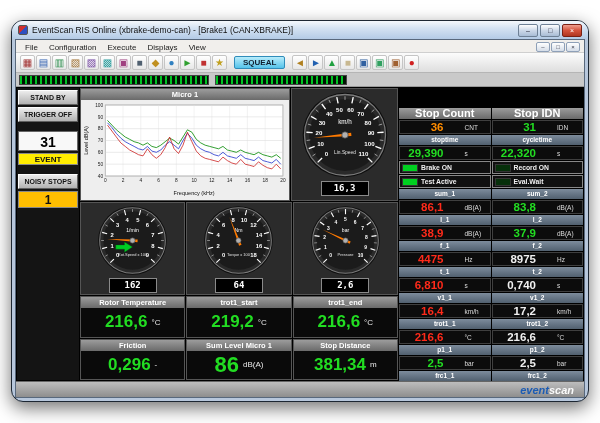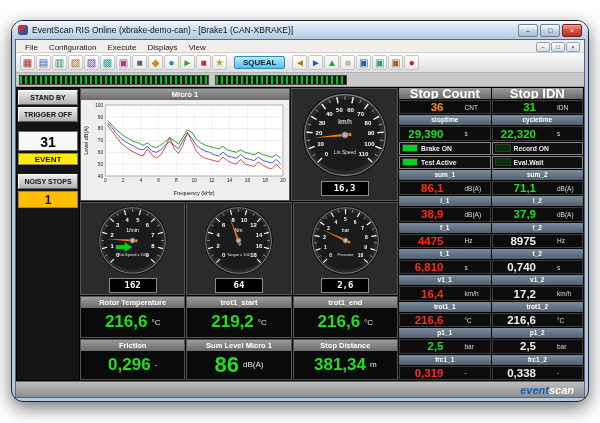--- a/index.html
+++ b/index.html
@@ -69,21 +69,21 @@
   .bbody{flex:1;display:flex;align-items:center;justify-content:center;gap:4px;background:#0a0a0a;}
   .bnum{color:#22dd22;font-size:17px;font-weight:bold;}
   .bbody.big .bnum{font-size:22px;}
   .bunit{color:#e8e8e8;font-size:8px;}
   
   .right-col{flex:1;display:flex;flex-direction:column;gap:1px;background:#000;}
   .rrow{display:flex;gap:1px;flex:0 0 auto;}
   .rrow-value{flex:1 1 auto;min-height:14px;}
   .cell{flex:1;overflow:hidden;}
   .hdrcell{height:11px;line-height:11px;background:linear-gradient(#9c9c9c,#6a6a6a);color:#fff;
-    font-size:13px;font-weight:bold;text-align:center;}
+    font-size:11px;font-weight:bold;text-align:center;margin-top:20px;}
   .shdrcell{height:10px;line-height:10px;background:linear-gradient(#7d8c9c,#51606f);color:#fff;
     font-size:6.5px;font-weight:bold;text-align:center;}
   .vcell{display:flex;align-items:center;justify-content:flex-end;gap:21px;background:#0c0c0c;
     border:1px solid #3f3f3f;padding:0 3px;}
   .vnum{font-size:11.5px;font-weight:bold;}
   .vunit{font-size:6.5px;color:#ddd;width:22px;text-align:left;flex:0 0 auto;}
   .ledcell{display:flex;align-items:center;gap:3px;background:#101010;border:1px solid #888;
     padding:0 2px;height:13px;}
   .led{width:16px;height:8px;background:#06300a;border:1px solid #333;flex:0 0 auto;}
   .led.on{background:#00d020;}
@@ -500,21 +500,21 @@
             <div class="rrow rrow-header">
               <div class="cell shdrcell">sum_1</div>
               <div class="cell shdrcell">sum_2</div>
             </div>
             <div class="rrow rrow-value">
               <div class="cell vcell">
                 <span class="vnum" style="color: rgb(255, 42, 26);">86,1</span>
                 <span class="vunit">dB(A)</span>
               </div>
               <div class="cell vcell">
-                <span class="vnum" style="color: rgb(34, 221, 34);">71,1</span>
+                <span class="vnum" style="color: rgb(34, 221, 34);">83,8</span>
                 <span class="vunit">dB(A)</span>
               </div>
             </div>
             <div class="rrow rrow-header">
               <div class="cell shdrcell">l_1</div>
               <div class="cell shdrcell">l_2</div>
             </div>
             <div class="rrow rrow-value">
               <div class="cell vcell">
                 <span class="vnum" style="color: rgb(255, 42, 26);">38,9</span>

